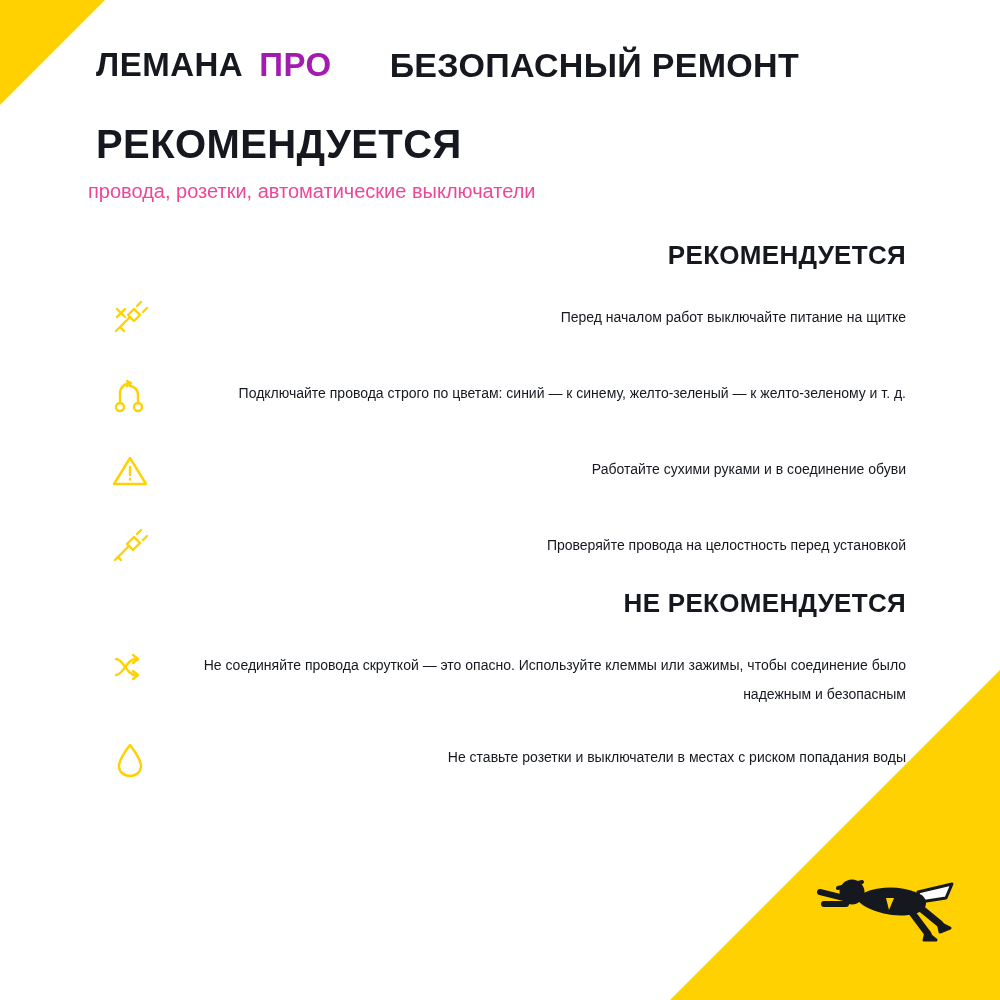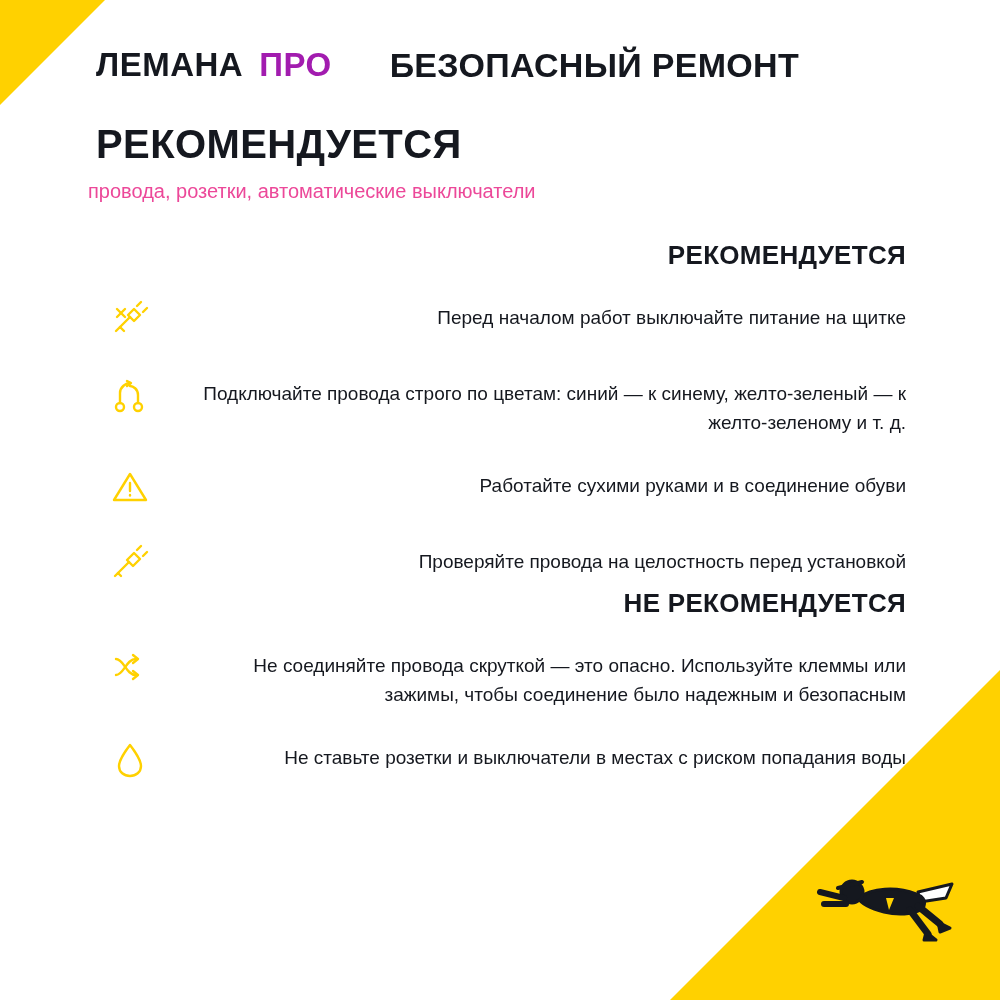--- a/index.html
+++ b/index.html
@@ -86,21 +86,21 @@
     margin-bottom: 24px;
   }
   .row-icon {
     flex: 0 0 86px;
     height: 52px;
     display: flex; align-items: center; justify-content: flex-start;
     padding-left: 8px;
   }
   .row-text {
     flex: 1;
-    font-size: 19px;
+    font-size: 14px;
     line-height: 29px;
     color: #15181f;
     font-weight: 500;
     padding-top: 10px;
   }
 
   #sec-rec { top: 240px; }
   #sec-not { top: 588px; }
 
   .mascot {

